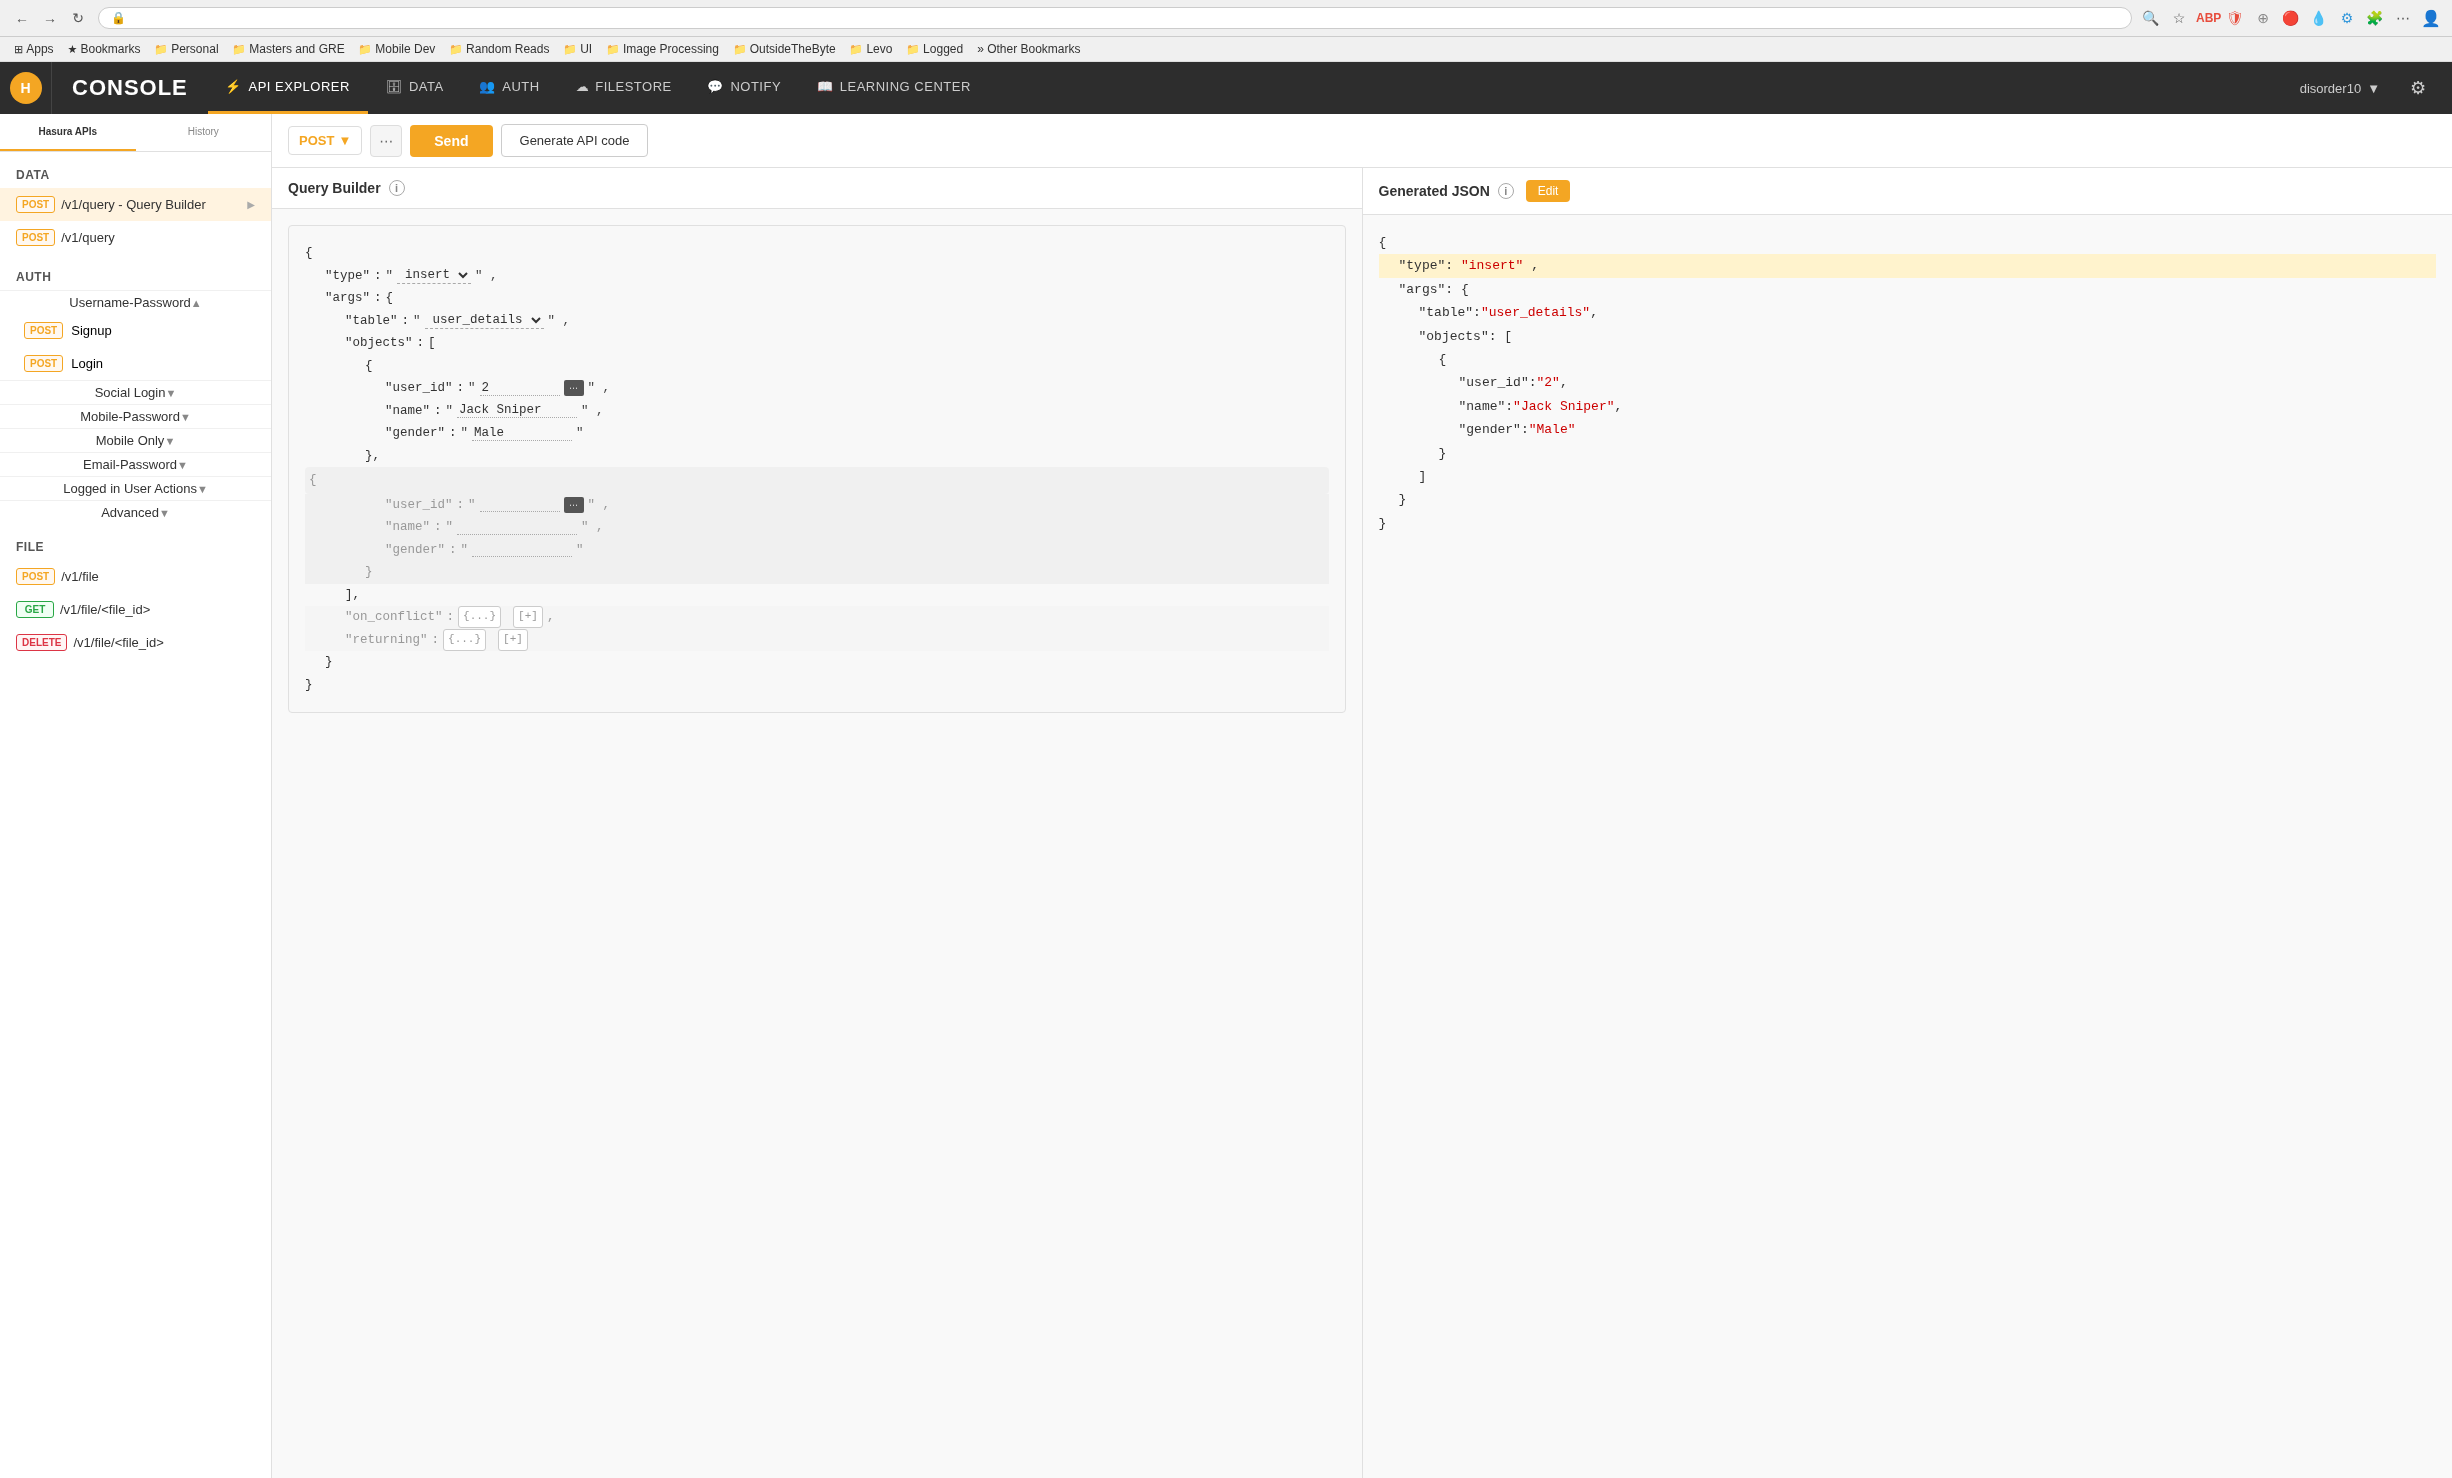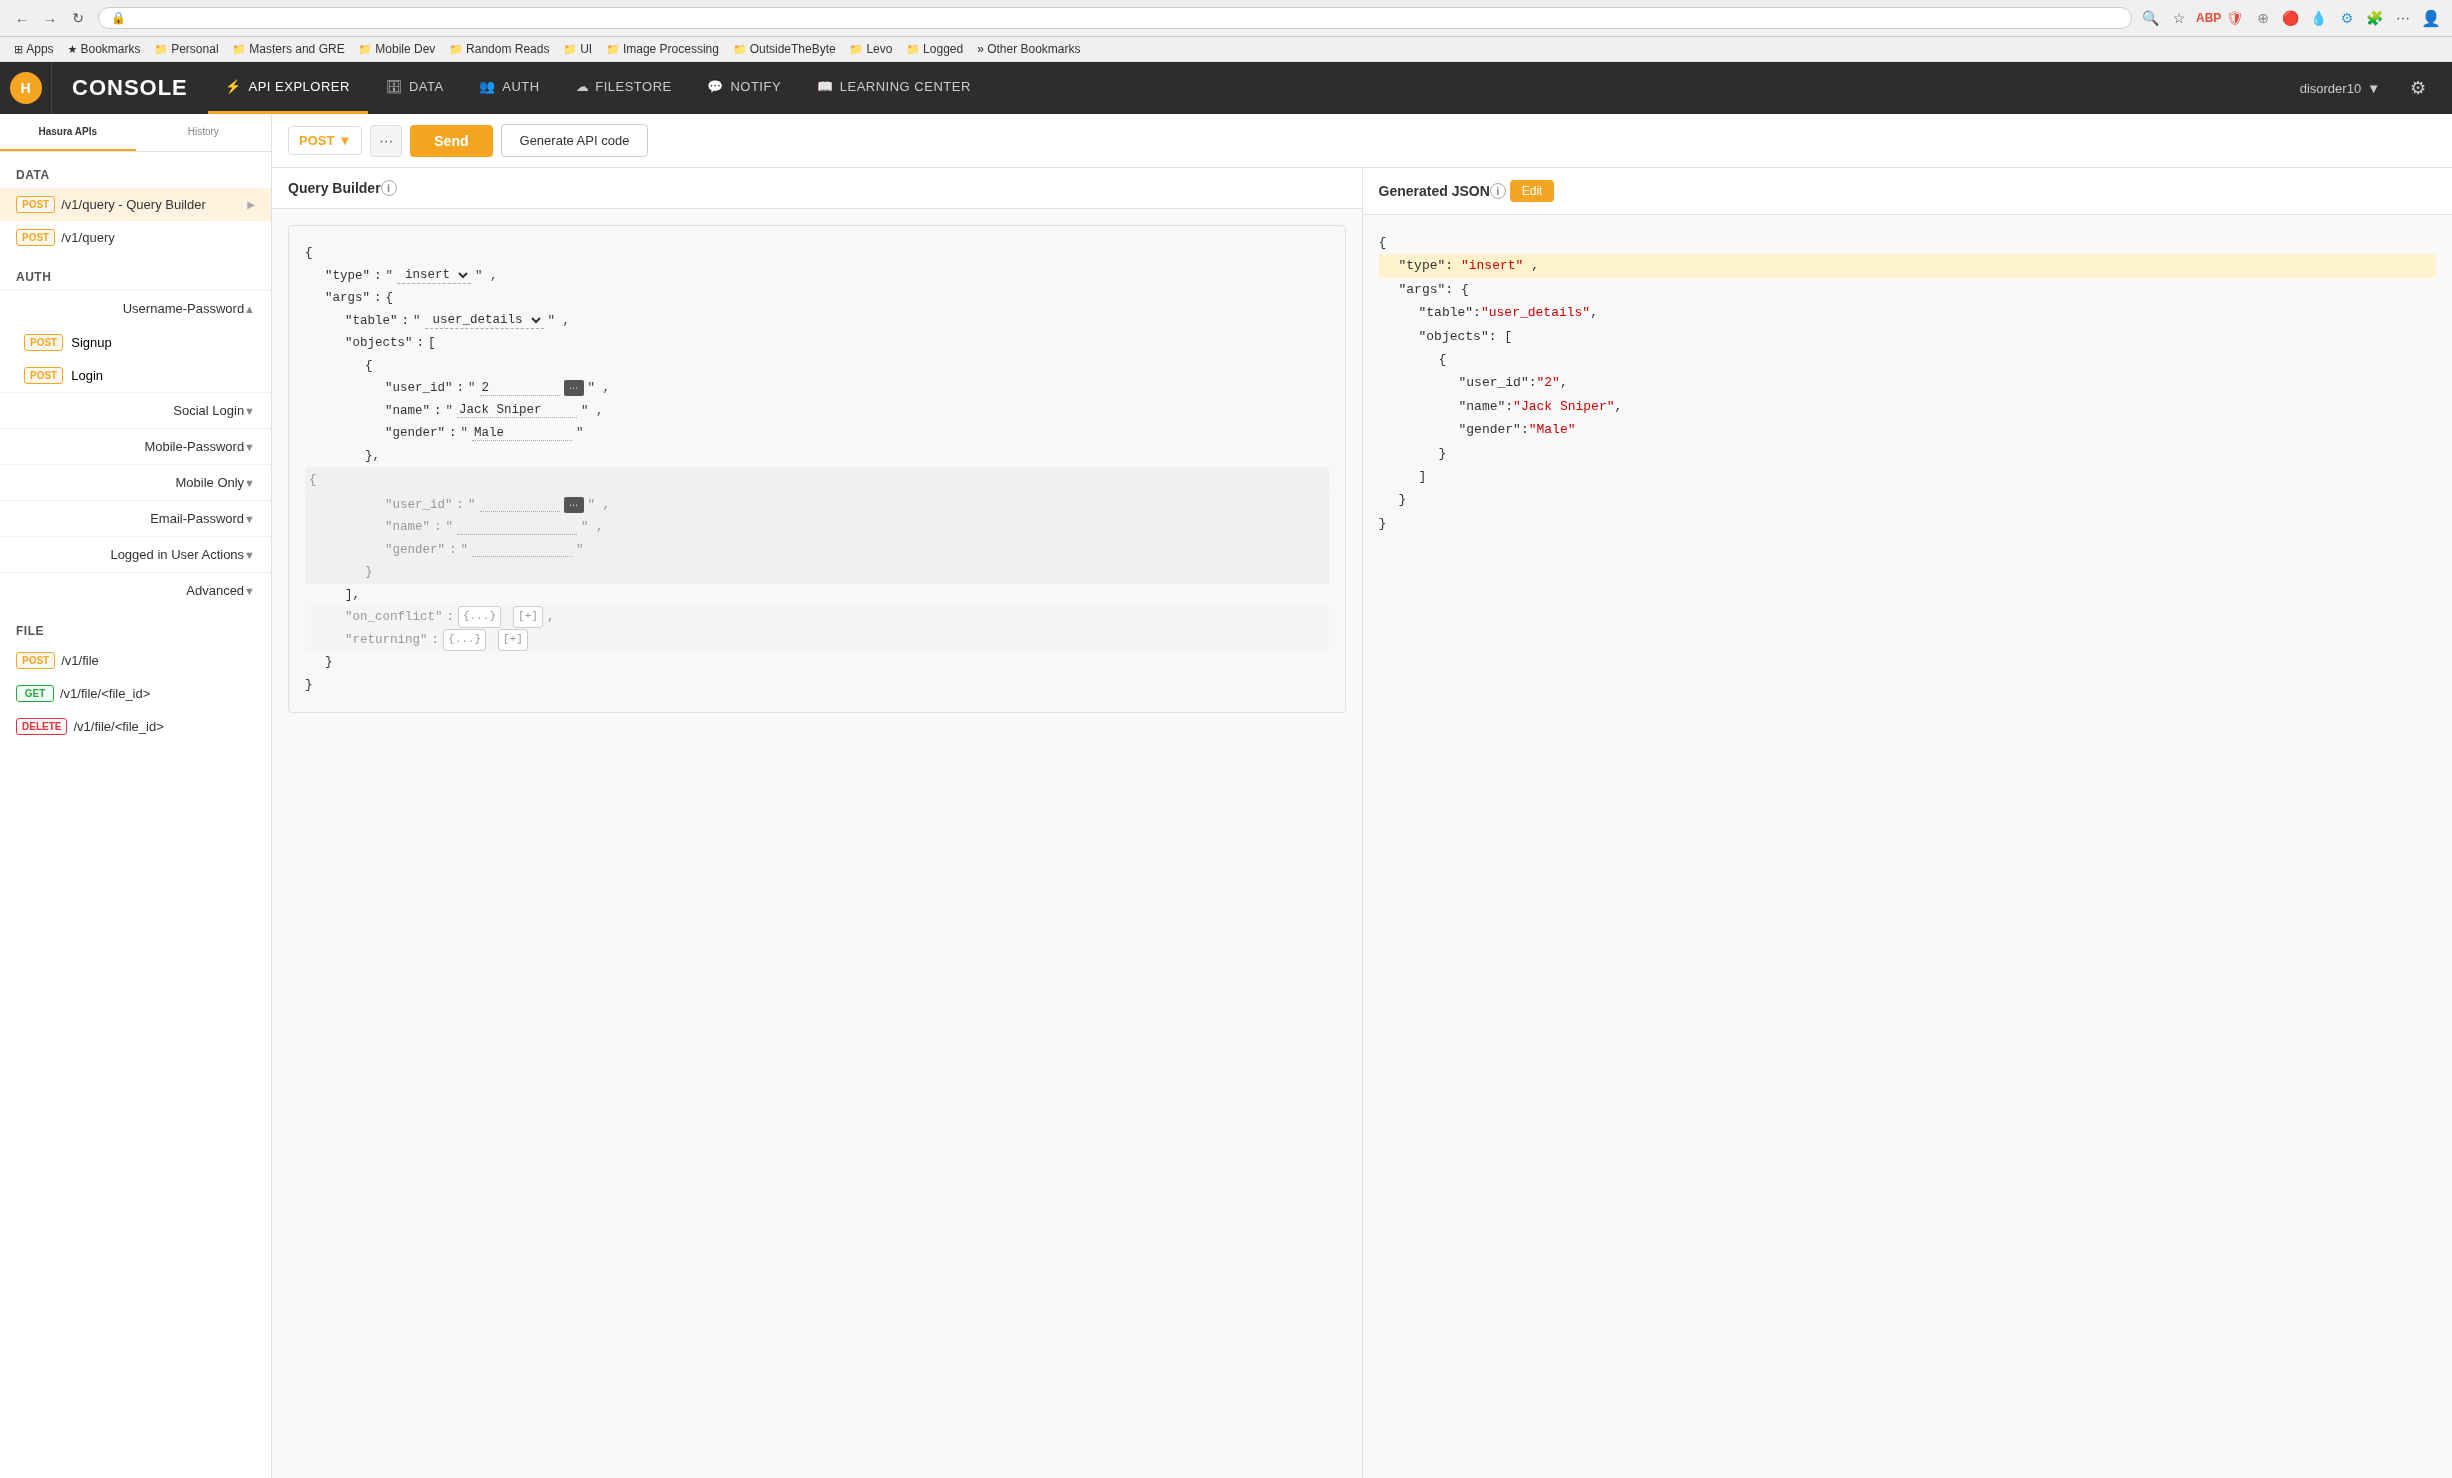--- a/index.html
+++ b/index.html
@@ -100,21 +100,21 @@
     .sidebar-item.active { background: #fff3e0; }
     .method-badge {
       font-size: 10px; font-weight: 700; padding: 2px 5px; border-radius: 3px; min-width: 38px; text-align: center;
     }
     .method-post { color: #f4a623; border: 1px solid #f4a623; background: #fff8f0; }
     .method-get { color: #28a745; border: 1px solid #28a745; background: #f0fff4; }
     .method-delete { color: #dc3545; border: 1px solid #dc3545; background: #fff5f5; }
     .sidebar-item-label { flex: 1; }
     .sidebar-item-arrow { color: #aaa; font-size: 10px; }
     .sidebar-expandable {
-      padding: 10px 16px; cursor: pointer; display: flex; align-items: center; justify-content: flex-end;
+      padding: 4px 16px; cursor: pointer; display: flex; align-items: center; justify-content: center;
       font-size: 13px; color: #333; border-top: 1px solid #f0f0f0;
     }
     .chevron { font-size: 11px; color: #888; }
     .sidebar-sub-item { padding: 8px 16px 8px 24px; display: flex; align-items: center; gap: 8px; }
 
     
     .content { flex: 1; display: flex; flex-direction: column; overflow: hidden; background: #f9f9f9; }
     .url-bar-row {
       background: white; border-bottom: 1px solid #e0e0e0;
       padding: 10px 16px; display: flex; align-items: center; gap: 8px;
@@ -141,21 +141,21 @@
       background: white; color: #333; border: 1px solid #ccc; border-radius: 4px;
       padding: 8px 18px; font-size: 13px; cursor: pointer;
     }
 
     
     .panels-row { display: flex; flex: 1; overflow: hidden; }
     .panel { flex: 1; display: flex; flex-direction: column; overflow: hidden; }
     .panel + .panel { border-left: 1px solid #e0e0e0; }
     .panel-header {
       padding: 12px 16px; background: white; border-bottom: 1px solid #e0e0e0;
-      display: flex; align-items: center; font-size: 14px; font-weight: 600; color: #333;
+      display: flex; align-items: center; gap: 8px; font-size: 14px; font-weight: 600; color: #333;
     }
     .panel-header .info-icon {
       width: 16px; height: 16px; border-radius: 50%; border: 1px solid #aaa;
       display: flex; align-items: center; justify-content: center; font-size: 11px; color: #888; cursor: pointer;
     }
     .edit-btn {
       background: #f4a623; color: white; border: none; border-radius: 4px;
       padding: 4px 12px; font-size: 12px; cursor: pointer; margin-left: 4px;
     }
     .panel-body { flex: 1; overflow-y: auto; padding: 16px; font-family: 'Courier New', monospace; font-size: 13px; }

